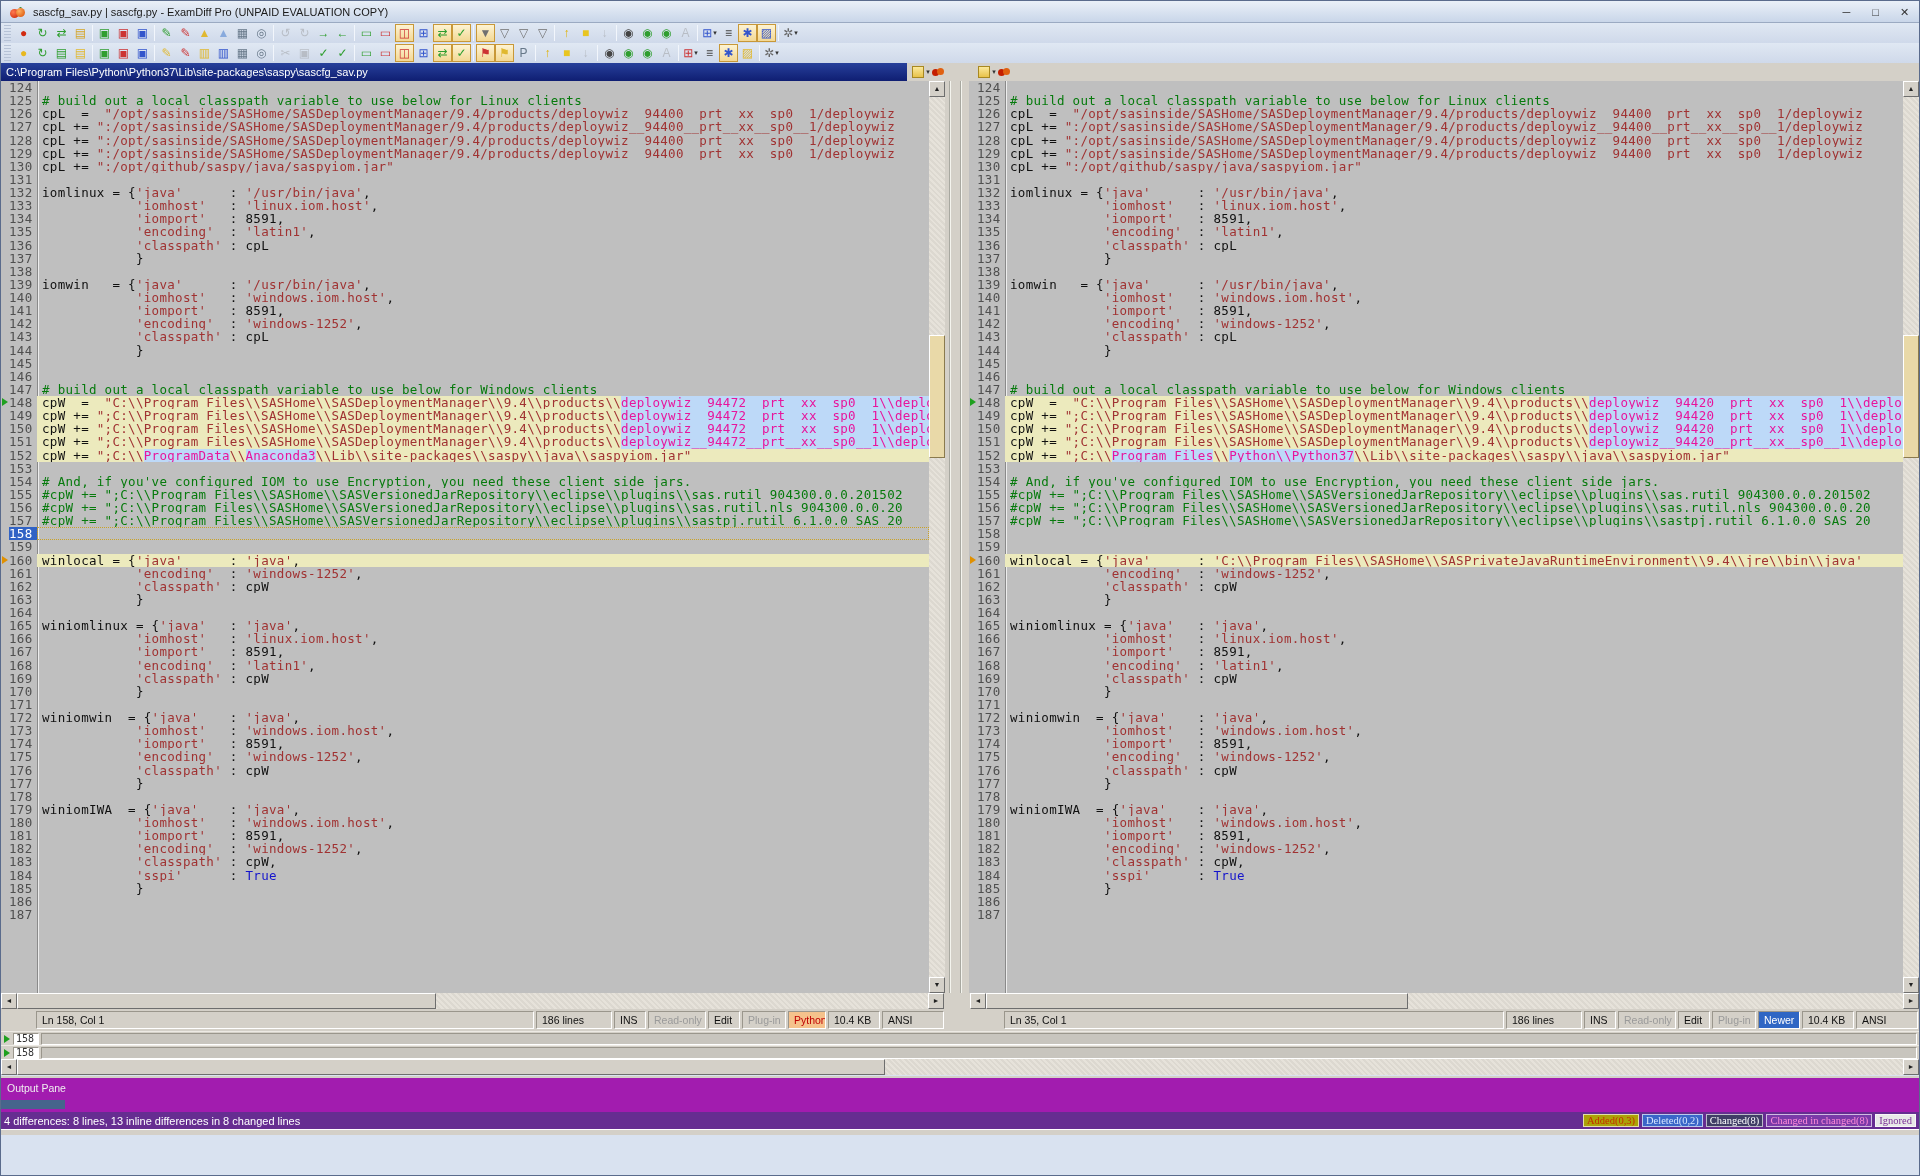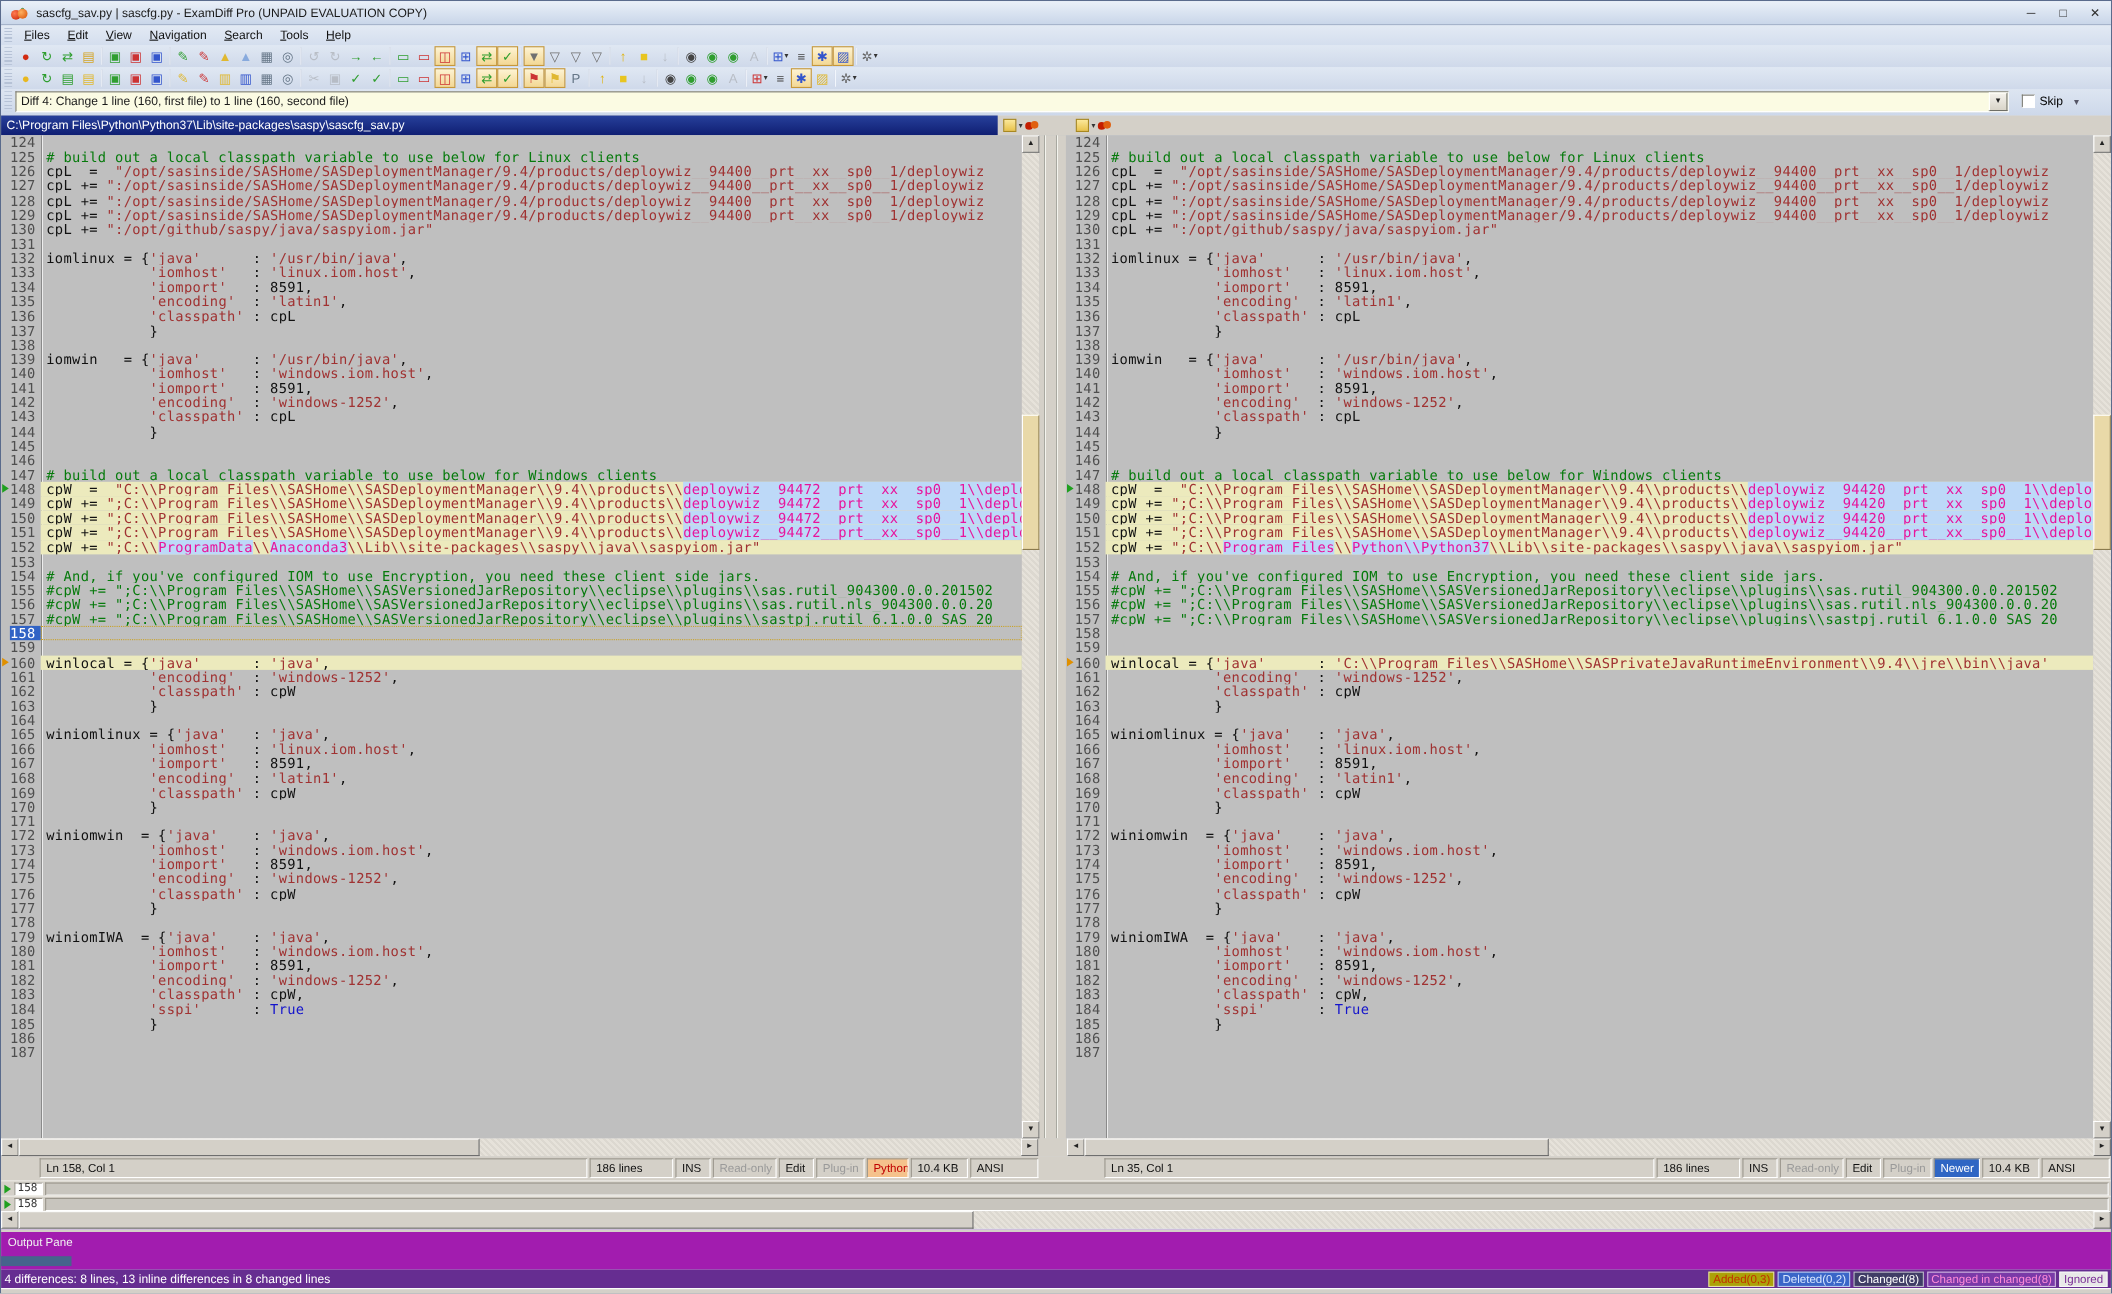--- a/index.html
+++ b/index.html
@@ -119,42 +119,38 @@
   .sharedhs .hsb { width:100%; }
 
   
   .outputpane { height:36px; flex:0 0 36px; background:#a21caf; position:relative; border-top:2px solid #D4D0C8; }
   .oplabel { position:absolute; top:4px; left:6px; color:#F0F0F0; font-size:10.5px; }
   .otab { position:absolute; left:0; bottom:3px; width:64px; height:9px; background:#46648C; }
 
   
   .purple { height:17px; flex:0 0 17px; background:#662D91; display:flex; align-items:center; color:#FFF; padding:0 3px; }
   .summary { flex:1; white-space:nowrap; overflow:hidden; }
-  .badge { height:13px; line-height:12px; padding:0 3px; margin-left:3px; border:1px solid rgba(255,255,255,.65); font-size:10.5px; white-space:nowrap; }
+  .badge { height:13px; line-height:12px; padding:0 3px; margin-left:3px; border:1px solid rgba(255,255,255,.65); font-size:10.5px; white-space:nowrap;font-family:Liberation Serif, serif; }
   .basestrip { height:6px; flex:0 0 6px; background:#D4D0C8; border-top:1px solid #FFF; }
 </style>
 </head>
 <body>
 
 <div class="win">
 
   <div class="titlebar">
     <span class="cherries"></span>
     <span class="title">sascfg_sav.py  |  sascfg.py - ExamDiff Pro (UNPAID EVALUATION COPY)</span>
     <span class="winbtns" id="winbtns">
         <span class="wb">─</span>
         <span class="wb">□</span>
         <span class="wb">✕</span>
       </span>
   </div>
 
-  <div class="menubar">
-    <span class="grip"></span>
-    <span id="menuitems"><span class="mi"><u>F</u>iles</span><span class="mi"><u>E</u>dit</span><span class="mi"><u>V</u>iew</span><span class="mi"><u>N</u>avigation</span><span class="mi"><u>S</u>earch</span><span class="mi"><u>T</u>ools</span><span class="mi"><u>H</u>elp</span></span>
-  </div>
 
   <div class="tbrow">
     <span class="grip"></span>
     <span class="tbbtns" id="tb1">
         <span class="tbb" title="compare">
           <span style="color: rgb(210, 43, 18);">●</span>
         </span>
         <span class="tbb" title="recompare">
           <span style="color: rgb(47, 158, 47);">↻</span>
         </span>
@@ -406,32 +402,20 @@
           <span style="color: rgb(224, 184, 48);">▨</span>
         </span>
         <span class="tbsep"></span>
         <span class="tbb" title="settings">
           <span style="color: rgb(102, 102, 102);">✲</span>
           <span class="dd">▾</span>
         </span>
       </span>
   </div>
 
-  <div class="diffrow">
-    <span class="grip"></span>
-    <div class="diffcombo">
-      <span class="dtext">Diff 4: Change 1 line (160, first file) to 1 line (160, second file)</span>
-      <span class="dbtn">▼</span>
-    </div>
-    <span class="skip">
-      <span class="cb"></span>
-      <span>Skip</span>
-    </span>
-    <span class="ovf">▾</span>
-  </div>
 
   <div class="headers">
     <div class="hdr active">C:\Program Files\Python\Python37\Lib\site-packages\saspy\sascfg_sav.py</div>
     <div class="hdricons">
       <span class="cpyico"></span>
         <span class="cpyarr">▾</span>
       <span class="minicherry"></span>
     </div>
     <div class="hgap"></div>
     <div class="hdricons">

